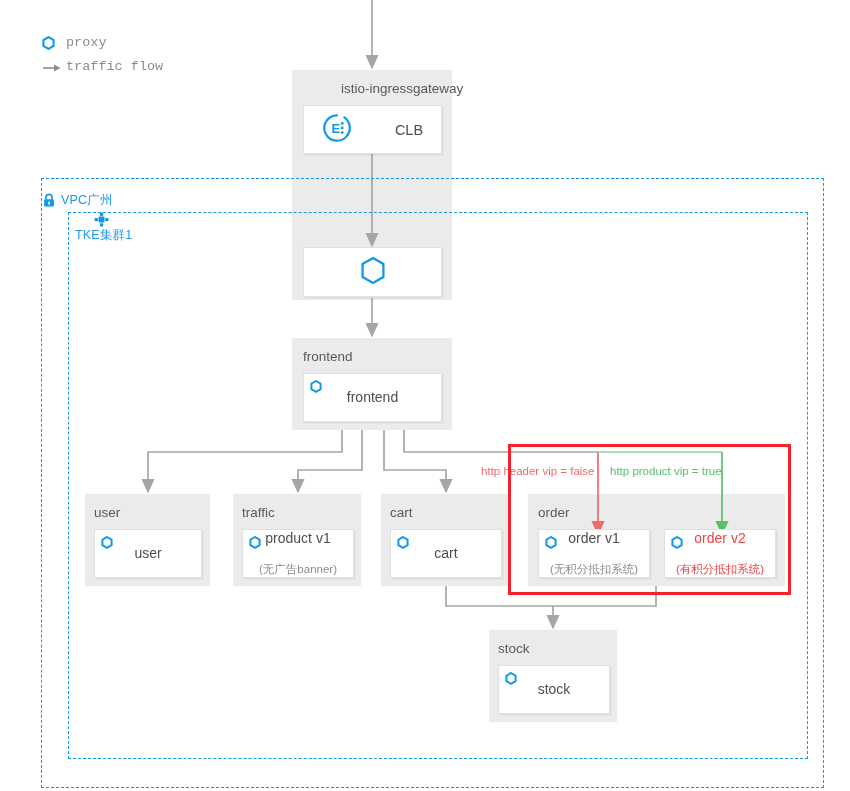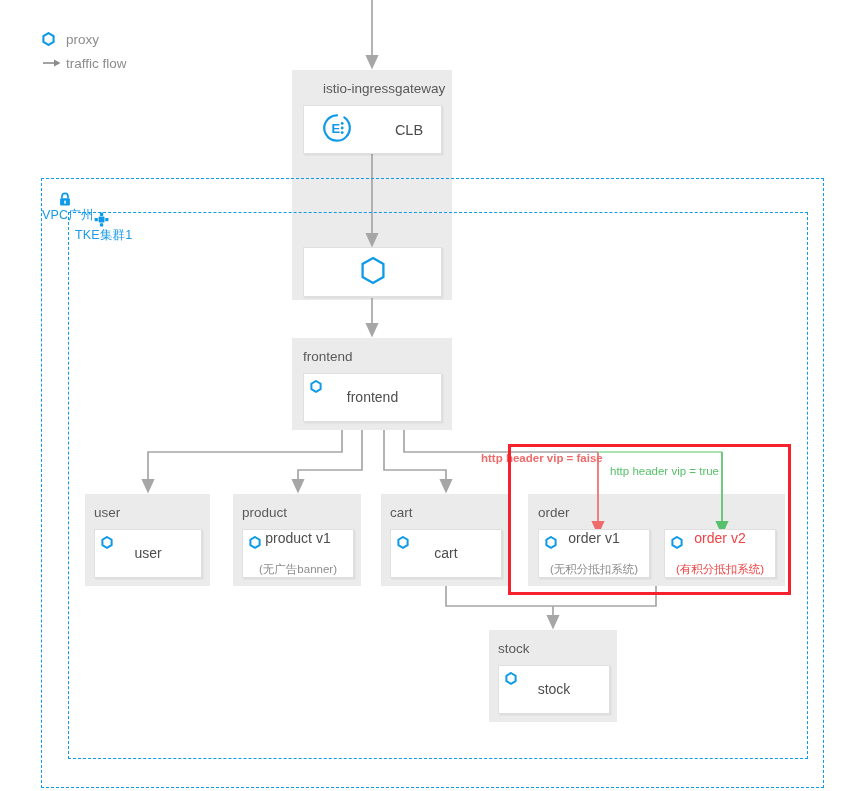--- a/index.html
+++ b/index.html
@@ -5,21 +5,21 @@
   html,body{margin:0;padding:0;}
   body{
     width:850px;height:791px;background:#ffffff;position:relative;overflow:hidden;
     font-family:"Liberation Sans","DejaVu Sans",sans-serif;
     -webkit-font-smoothing:antialiased;
   }
   .canvas{position:absolute;left:0;top:0;width:850px;height:791px;}
 
   
   .legend{position:absolute;left:42px;top:28px;}
-  .legend-row{display:flex;align-items:center;height:22px;margin-bottom:2px;}
+  .legend-row{display:flex;align-items:flex-end;height:22px;margin-bottom:2px;font-family:Liberation Mono, monospace;}
   .legend-ico{width:22px;display:flex;align-items:center;justify-content:flex-start;}
   .legend-txt{font-size:13.5px;color:#8c8c8c;margin-left:2px;}
 
   
   .zone{position:absolute;border:1.6px dashed #0e9ae8;border-radius:1px;}
   .zone-label{position:absolute;display:flex;align-items:center;font-size:12.5px;color:#1a9ae8;white-space:nowrap;}
   .zone-label .zl-ico{margin-right:5px;display:flex;align-items:center;}
   .zone-label .zl-txt{letter-spacing:.2px;}
 
   
@@ -71,30 +71,30 @@
         <svg width="20" height="12" viewBox="0 0 20 12">
           <line x1="1" y1="6" x2="13" y2="6" stroke="#8c8c8c" stroke-width="1.6"></line>
           <polygon points="12,2.4 18.5,6 12,9.6" fill="#8c8c8c"></polygon>
         </svg>
       </span>
       <span class="legend-txt">traffic flow</span>
     </div>
   </div>
 
   <div class="panel" style="left:292px;top:70px;width:160px;height:230px;"></div>
-  <div class="panel-title" style="left:303px;top:81px;padding-left:20px;">istio-ingressgateway</div>
+  <div class="panel-title" style="left:321px;top:81px;padding-left:20px;">istio-ingressgateway</div>
 
   <div class="panel" style="left:292px;top:338px;width:160px;height:92px;"></div>
   <div class="panel-title" style="left:303px;top:349px;">frontend</div>
 
   <div class="panel" style="left:85px;top:494px;width:125px;height:92px;"></div>
   <div class="panel-title" style="left:94px;top:505px;">user</div>
 
   <div class="panel" style="left:233px;top:494px;width:128px;height:92px;"></div>
-  <div class="panel-title" style="left:242px;top:505px;">product</div>
+  <div class="panel-title" style="left:242px;top:505px;">traffic</div>
 
   <div class="panel" style="left:381px;top:494px;width:128px;height:92px;"></div>
   <div class="panel-title" style="left:390px;top:505px;">cart</div>
 
   <div class="panel" style="left:528px;top:494px;width:257px;height:92px;"></div>
   <div class="panel-title" style="left:538px;top:505px;text-align:center;">order</div>
 
   <div class="panel" style="left:489px;top:630px;width:128px;height:92px;"></div>
   <div class="panel-title" style="left:498px;top:641px;">stock</div>
 
@@ -138,21 +138,21 @@
 
     <g stroke="#8ed89a" stroke-width="1.7" fill="none">
       <path d="M598,452 L722,452"></path>
     </g>
     <g stroke="#58c06a" stroke-width="1.7" fill="none">
       <path d="M722,452 L722,528" marker-end="url(#ah-green)"></path>
     </g>
   </svg>
 
   <div class="zone" style="left:41px;top:178px;width:781px;height:608px;"></div>
-  <div class="zone-label" style="left:42px;top:192px;flex-direction:column;">
+  <div class="zone-label" style="left:42px;top:192px;">
     <span class="zl-ico">
       <svg width="14" height="15" viewBox="0 0 14 15">
         <path d="M4,6.4 V4.3 a3,3 0 0 1 6,0 V6.4" fill="none" stroke="#0e9ae8" stroke-width="1.7"></path>
         <rect x="2.1" y="6.3" width="9.8" height="7.3" rx="1.1" fill="#0e9ae8"></rect>
         <rect x="6.3" y="8.6" width="1.5" height="3.1" fill="#ffffff"></rect>
       </svg>
     </span>
     <span class="zl-txt">VPC广州</span>
   </div>
 
@@ -253,18 +253,18 @@
 
   <div class="card" style="left:498px;top:665px;width:110px;height:47px;">
     <span class="card-hex">
       <svg width="12" height="13" viewBox="0 0 12 13">
         <polygon points="6,1 10.6,3.7 10.6,9.1 6,11.8 1.4,9.1 1.4,3.7" fill="none" stroke="#0e9ae8" stroke-width="2"></polygon>
       </svg>
     </span>
     <span class="card-label">stock</span>
   </div>
 
-  <div class="route-lbl red" style="left:481px;top:452px;font-weight:bold;">http header vip = faise</div>
-  <div class="route-lbl green" style="left:610px;top:465px;">http header vip = true</div>
+  <div class="route-lbl red" style="left:481px;top:465px;">http header vip = faise</div>
+  <div class="route-lbl green" style="left:610px;top:465px;">http product vip = true</div>
 
   <div class="hl-box" style="left:508px;top:444px;width:277px;height:145px;"></div>
 
 </div>
 
 </body></html>

